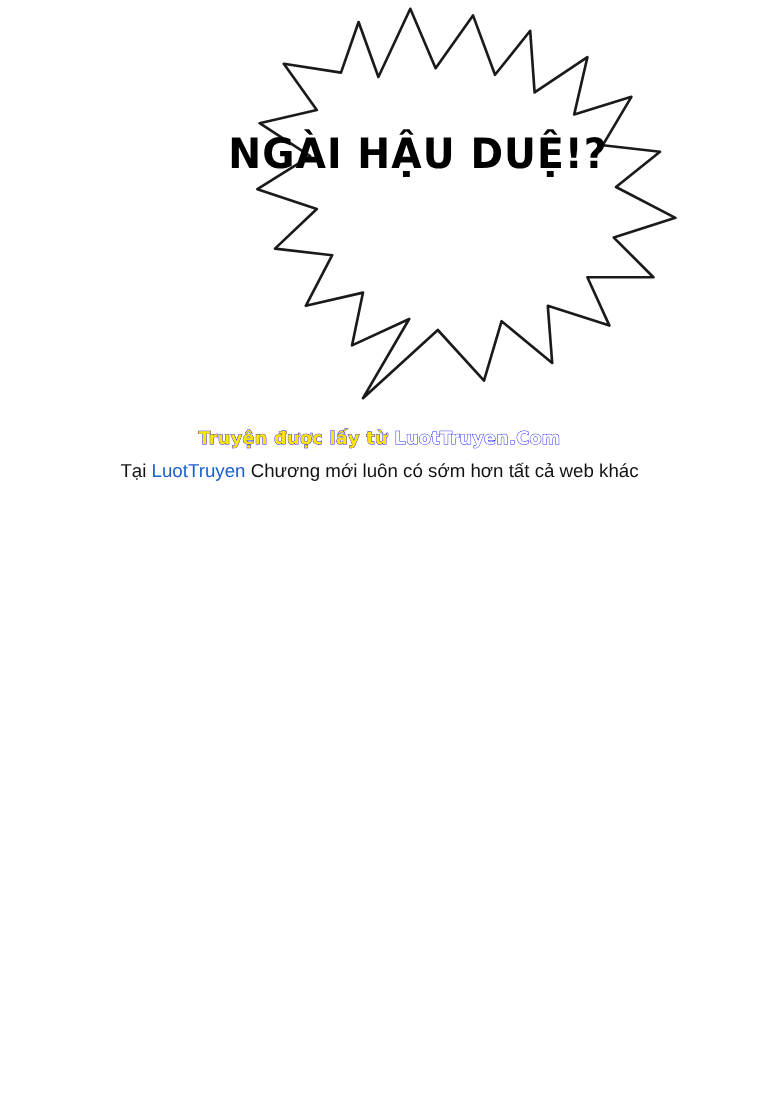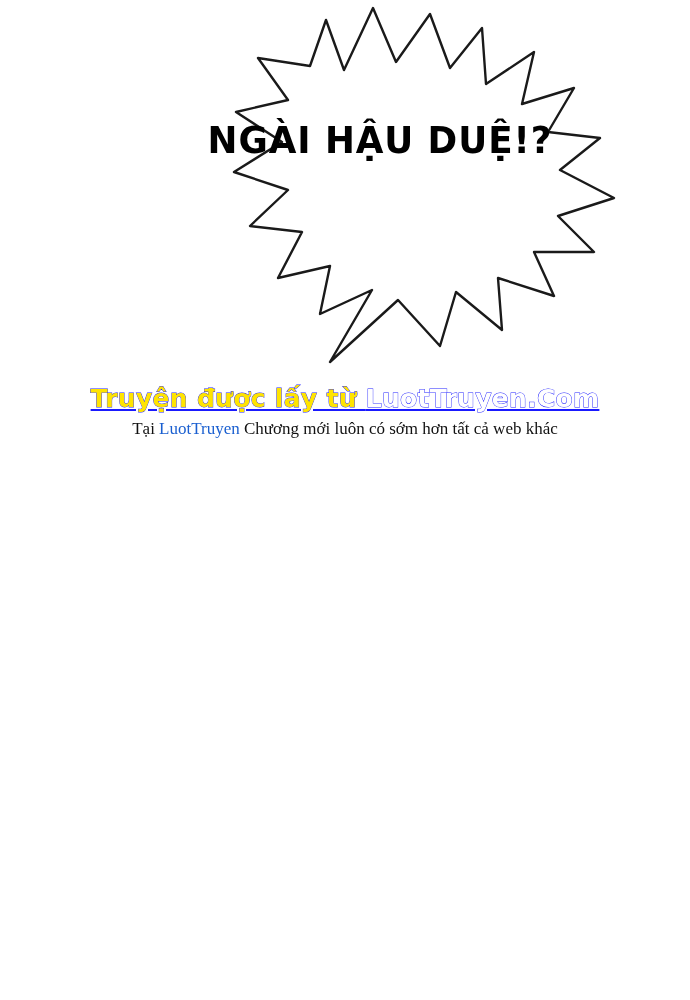--- a/index.html
+++ b/index.html
@@ -56,44 +56,43 @@
   .credit {
     position: absolute;
     left: 0;
     top: 382px;
     width: 690px;
     text-align: center;
   }
   .credit-line1 {
     font-family: "DejaVu Sans", sans-serif;
     font-weight: bold;
-    font-size: 25px;
+    font-size: 16px;
     line-height: 34px;
     letter-spacing: 0.3px;
     color: #ffe400;
     -webkit-text-stroke: 0.8px #1a1aff;
     paint-order: stroke fill;
-    text-decoration: underline;
   }
   .credit-line1 .cred-site {
     color: #ffffff;
     -webkit-text-stroke: 0.9px #1a1aff;
   }
   .credit-line2 {
     margin-top: 10px;
     font-family: "DejaVu Sans", sans-serif;
     font-size: 17px;
     line-height: 26px;
     color: #111111;
   }
   .credit-line2 .brand {
     color: #1a5fd0;
   }
   .credit-line3 {
-    font-family: Liberation Serif, serif;
+    font-family: Liberation Sans, sans-serif;
     font-size: 17px;
     line-height: 26px;
     color: #111111;
   }
   .credit-line3 .brand {
     color: #1a5fd0;
   }
   .blank-area {
     position: absolute;
     left: 0;

